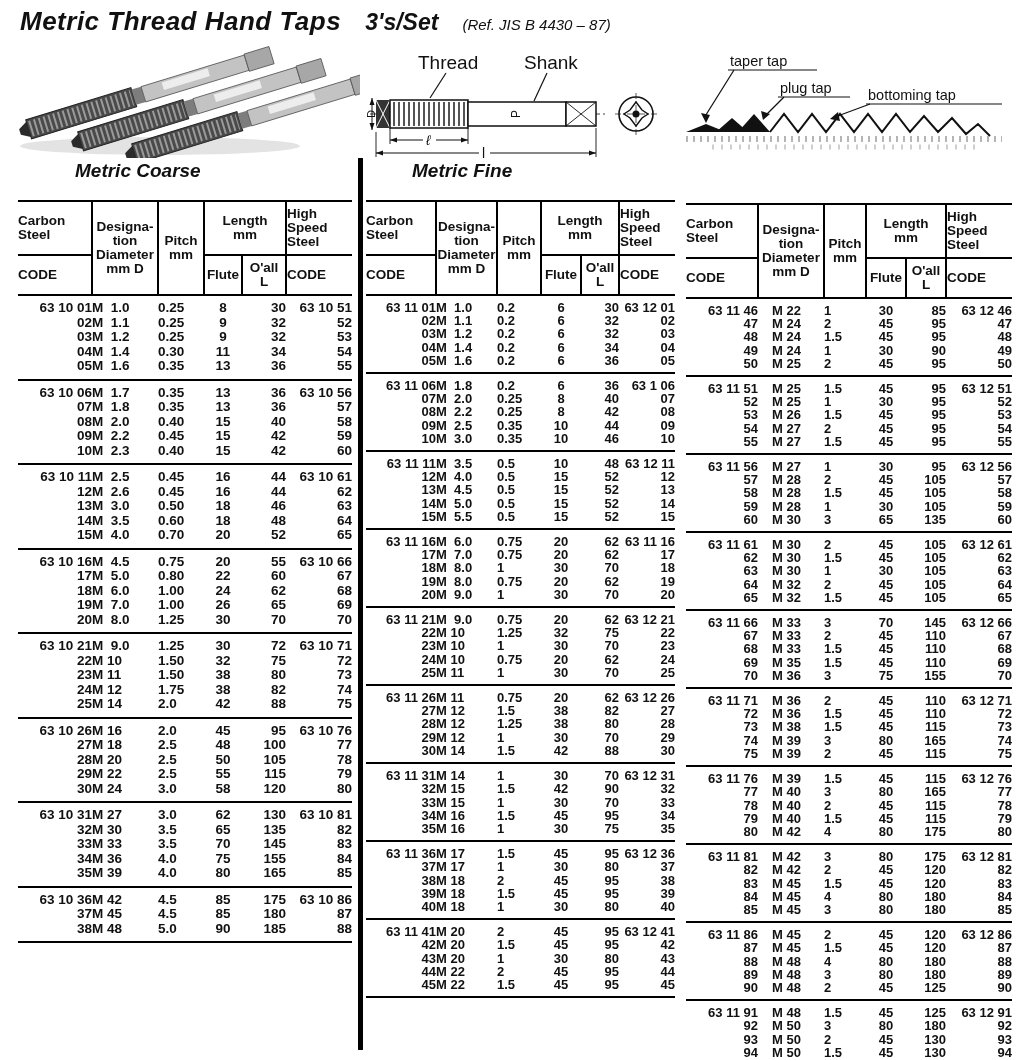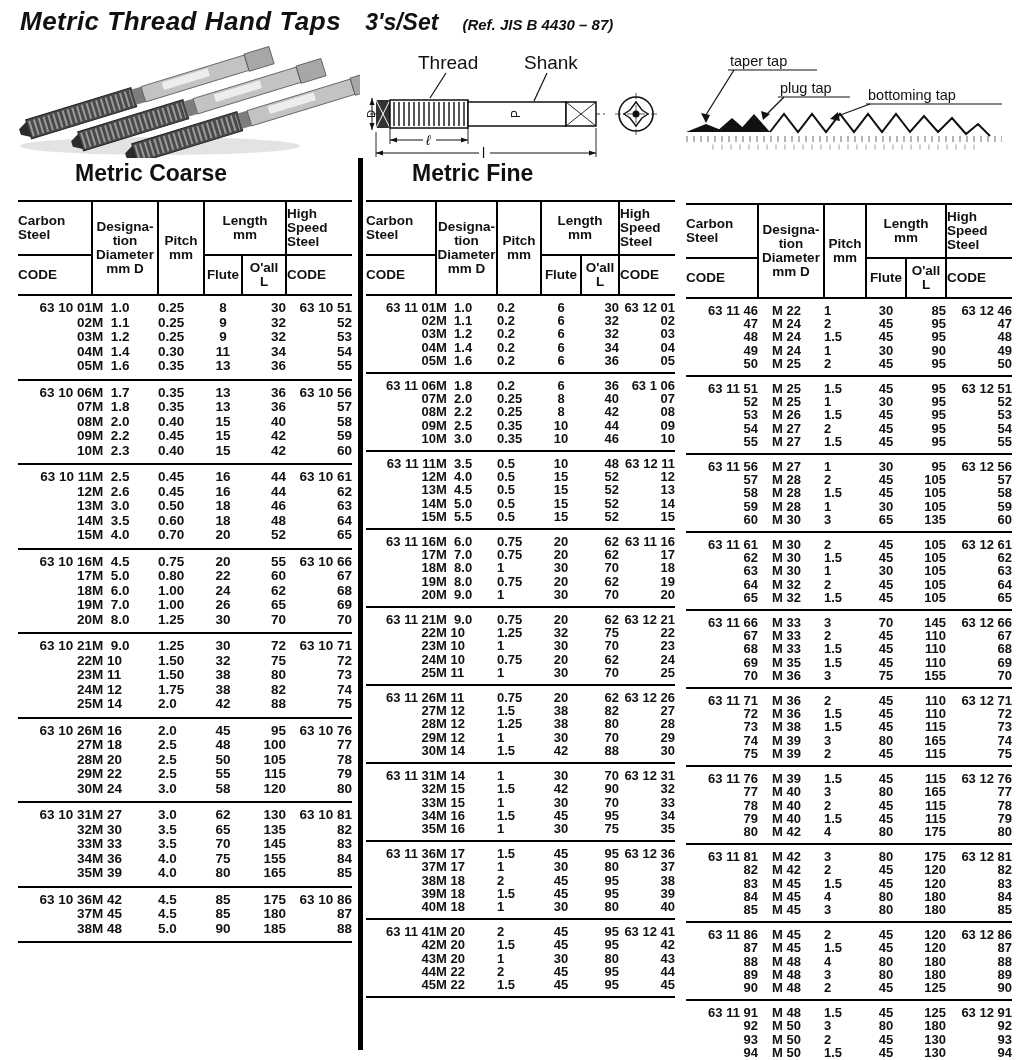--- a/index.html
+++ b/index.html
@@ -4,24 +4,24 @@
 <style>
   html,body{margin:0;padding:0;width:1016px;height:1060px;background:#ffffff;
     font-family:"Liberation Sans", sans-serif;color:#111;overflow:hidden;}
   #page{position:relative;width:1016px;height:1060px;background:#fff;}
 
   
   #title-row{position:absolute;left:20px;top:6px;display:flex;align-items:baseline;gap:24px;white-space:nowrap;}
   .t1{font-size:26px;font-weight:bold;font-style:italic;letter-spacing:.5px;}
   .t2{font-size:23px;font-weight:bold;font-style:italic;}
   .t3{font-size:17.5px;font-weight:bold;font-style:italic;}
-  .t4{font-size:15px;font-weight:bold;font-style:italic;}
+  .t4{font-size:15px;font-weight:normal;font-style:italic;}
 
   
-  .sec-title{position:absolute;font-size:23px;font-weight:bold;}
+  .sec-title{position:absolute;font-size:19px;font-weight:bold;font-style:italic;}
   #coarse-title{left:75px;top:160px;}
   #fine-title{left:412px;top:160px;}
 
   
   #divider{position:absolute;left:358px;top:158px;width:5px;height:892px;background:#000;}
 
   
   table.cat{position:absolute;border-collapse:collapse;table-layout:fixed;
     border-top:2px solid #000;border-bottom:2px solid #000;font-weight:bold;}
   table.cat th, table.cat td{padding:0;vertical-align:top;}

